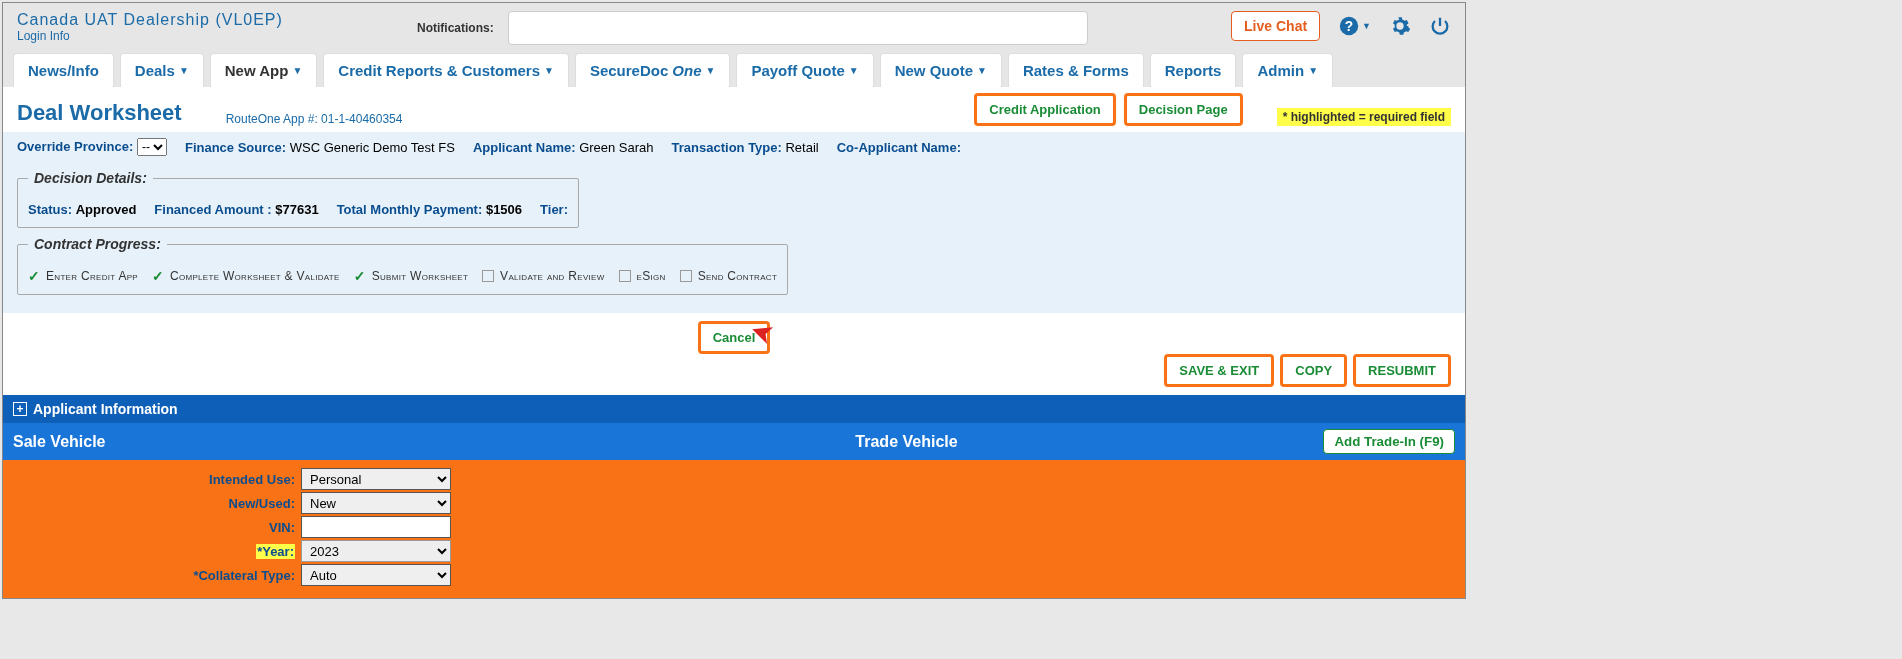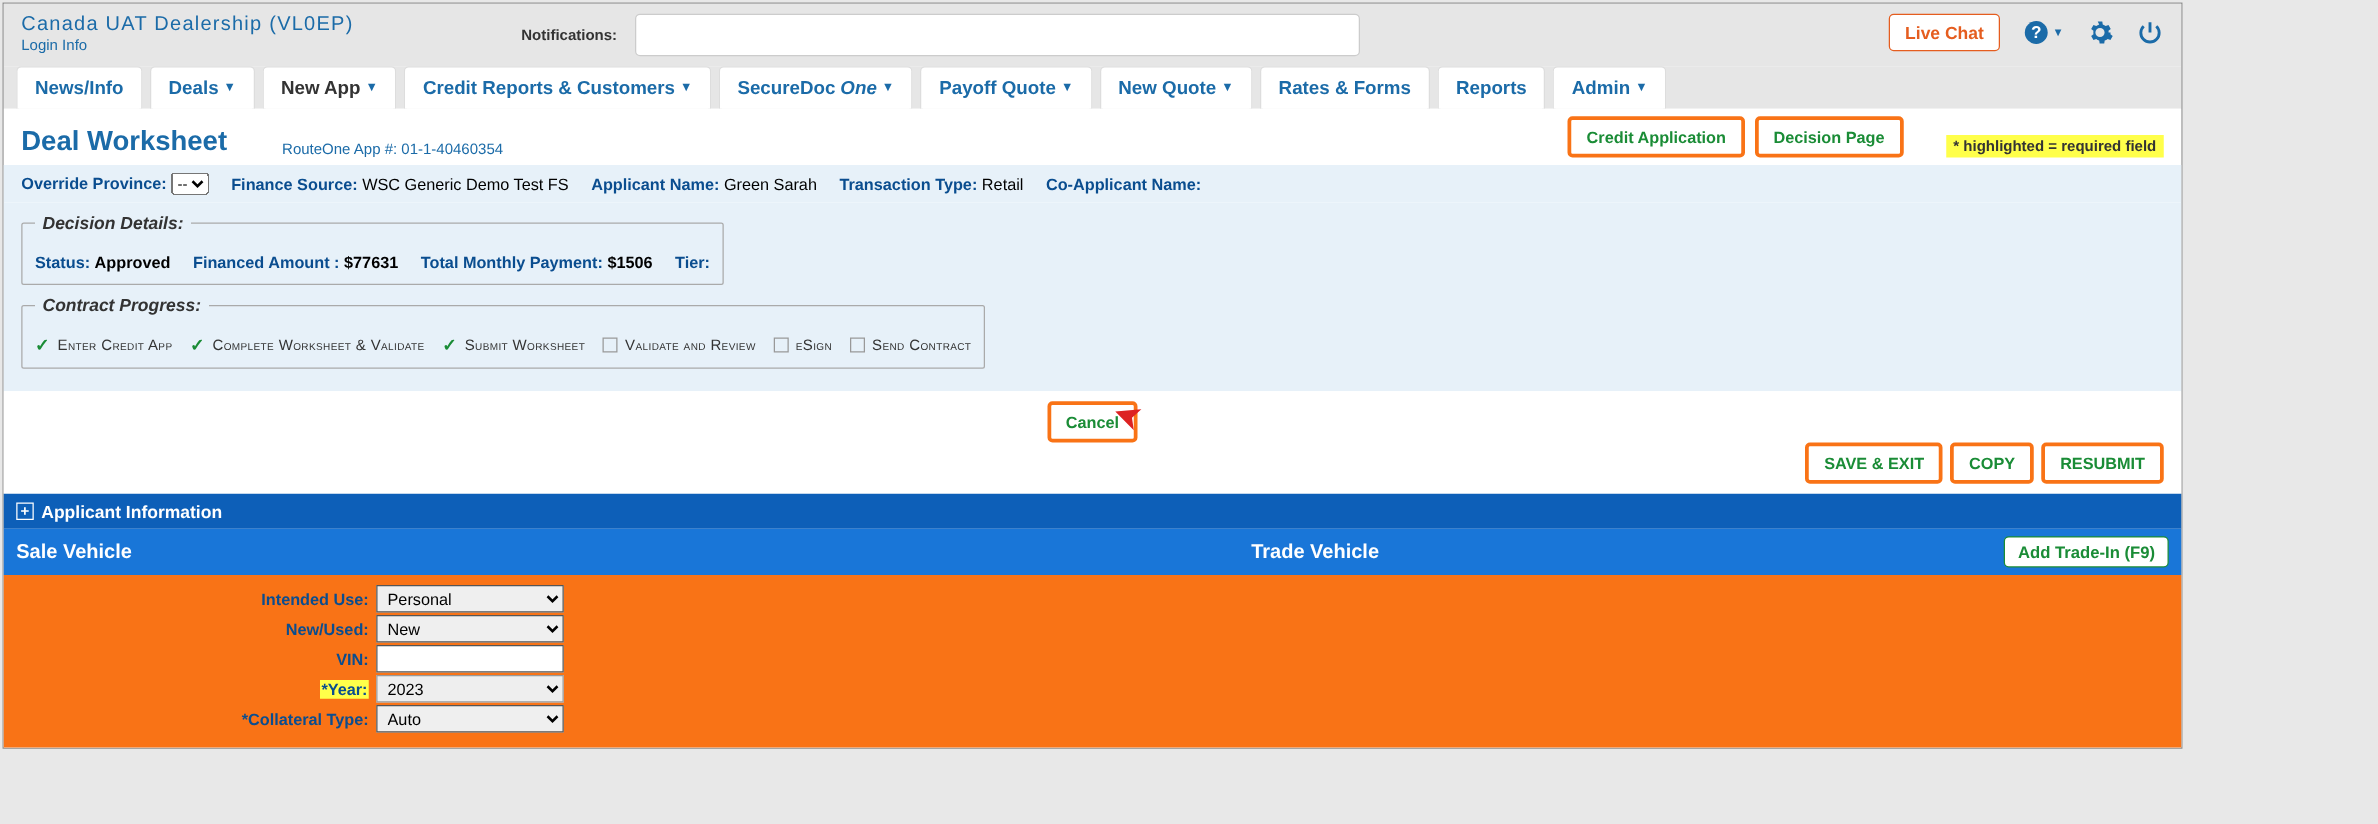--- a/index.html
+++ b/index.html
@@ -1,17 +1,17 @@
 <!DOCTYPE html>
 <html><head>
 <meta charset="utf-8">
 <style>
 * { box-sizing: border-box; margin: 0; padding: 0; }
 body { font-family: "Segoe UI", Arial, sans-serif; font-size: 13px; background: #e8e8e8; color: #333; }
-.app { background: #fff; border: 1px solid #888; width: 1744px; margin: 2px; }
+.app { background: #fff; border: 1px solid #888; width: 1464px; margin: 2px; }
 .topbar { background: #e6e6e6; padding: 8px 14px; display: flex; align-items: flex-start; gap: 20px; }
 .dealer-block { flex: 0 0 380px; }
 .dealer-name { color: #1b6ba8; font-size: 16px; letter-spacing: 1px; font-family: Arial, sans-serif; }
 .login-link { color: #1b6ba8; font-size: 12px; }
 .notif-block { display: flex; align-items: center; gap: 14px; }
 .notif-label { font-weight: 700; font-size: 12px; }
 .notif-box { width: 580px; height: 34px; border: 1px solid #ccc; border-radius: 4px; background: #fff; }
 .topbar-right { margin-left: auto; display: flex; align-items: center; gap: 18px; }
 .live-chat-btn { border: 1px solid #e55d1f; color: #e55d1f; background: #fff; border-radius: 4px; padding: 6px 12px; font-weight: 600; cursor: pointer; font-size: 14px; }
 .icon-btn { color: #1b6ba8; font-size: 20px; cursor: pointer; display: inline-flex; align-items: center; }

